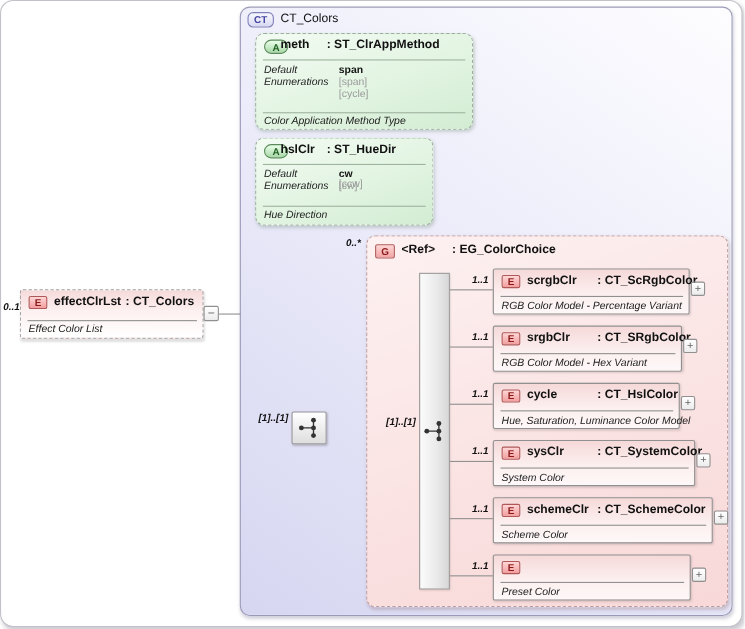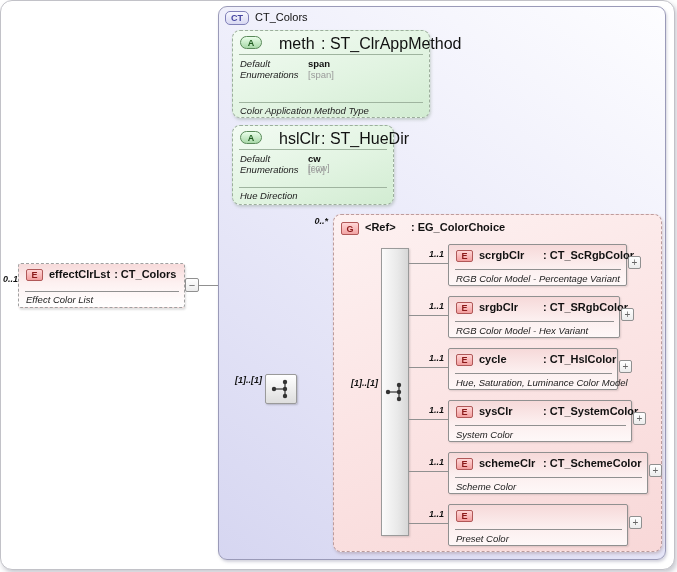--- a/index.html
+++ b/index.html
@@ -44,21 +44,21 @@
     border:1px dashed #9cae9c; border-radius:8px;
     background:linear-gradient(160deg, #f3fbf3 0%, #e2f4e2 55%, #d2ecd2 100%);
     box-shadow:1px 2px 3px rgba(80,110,80,0.25);
   }
   .badge-a {
     position:absolute; left:7px; top:5px; width:22px; height:13px;
     border:1px solid #5a8a5a; border-radius:7px;
     background:linear-gradient(#eaffea,#a8d8a8);
     color:#1f5c1f; font-size:9px; font-weight:bold; text-align:center; line-height:12px;
   }
-  .attr-title { position:absolute; left:46px; top:4px; font-size:16px; font-weight:normal; color:#111; white-space:nowrap; }
+  .attr-title { position:absolute; left:22px; top:4px; font-size:11px; font-weight:bold; color:#111; white-space:nowrap; }
   .attr-title .nm { display:inline-block; min-width:42px; }
   .attr-sep { position:absolute; left:6px; right:6px; height:1px; background:#9fb49f; }
   .attr-row { position:absolute; left:7px; right:5px; font-size:9.5px; white-space:nowrap; }
   .attr-row .lbl { display:inline-block; width:68px; font-style:italic; color:#222; }
   .attr-row .val-default { font-weight:bold; color:#111; }
   .attr-row .val-enum { color:#9a9a9a; }
   .attr-desc { position:absolute; left:7px; font-size:9.5px; font-style:italic; color:#222; white-space:nowrap;text-align:center; }
 
   
   .src-box {
@@ -153,20 +153,21 @@
     <span class="ct-badge">CT</span>
     <div class="ct-title">CT_Colors</div>
   </div>
 
   <div class="attr-box" style="left:232px;top:30px;width:198px;height:88px">
     <span class="badge-a">A</span>
     <div class="attr-title"><span class="nm">meth</span><span>: ST_ClrAppMethod</span></div>
     <div class="attr-sep" style="top:23px"></div>
     <div class="attr-row" style="top:27px"><span class="lbl">Default</span><span class="val-default">span</span></div>
     <div class="attr-row" style="top:38px"><span class="lbl">Enumerations</span><span class="val-enum">[span]</span></div>
+    <div class="attr-row" style="top:49px"><span class="lbl"></span><span class="val-enum">[cycle]</span></div>
     <div class="attr-sep" style="top:71px"></div>
     <div class="attr-desc" style="top:74px">Color Application Method Type</div>
   </div>
 
   <div class="attr-box" style="left:232px;top:125px;width:162px;height:80px">
     <span class="badge-a">A</span>
     <div class="attr-title"><span class="nm">hslClr</span><span>: ST_HueDir</span></div>
     <div class="attr-sep" style="top:23px"></div>
     <div class="attr-row" style="top:27px"><span class="lbl">Default</span><span class="val-default">cw</span></div>
     <div class="attr-row" style="top:38px"><span class="lbl">Enumerations</span><span class="val-enum">[cw]</span></div>

